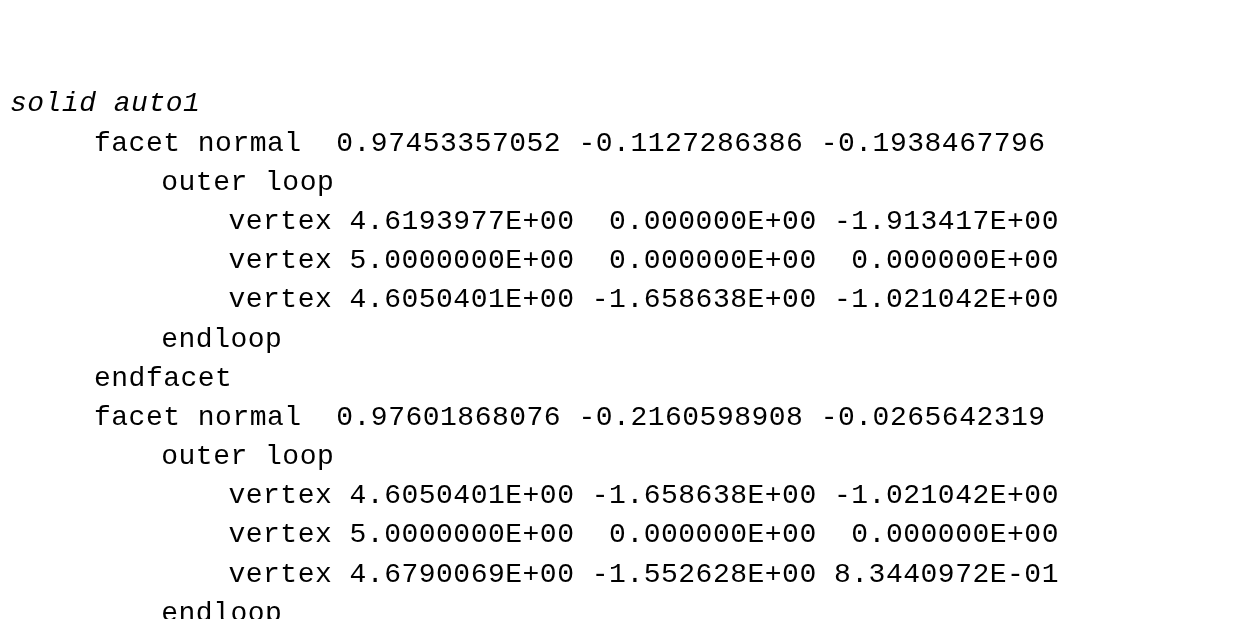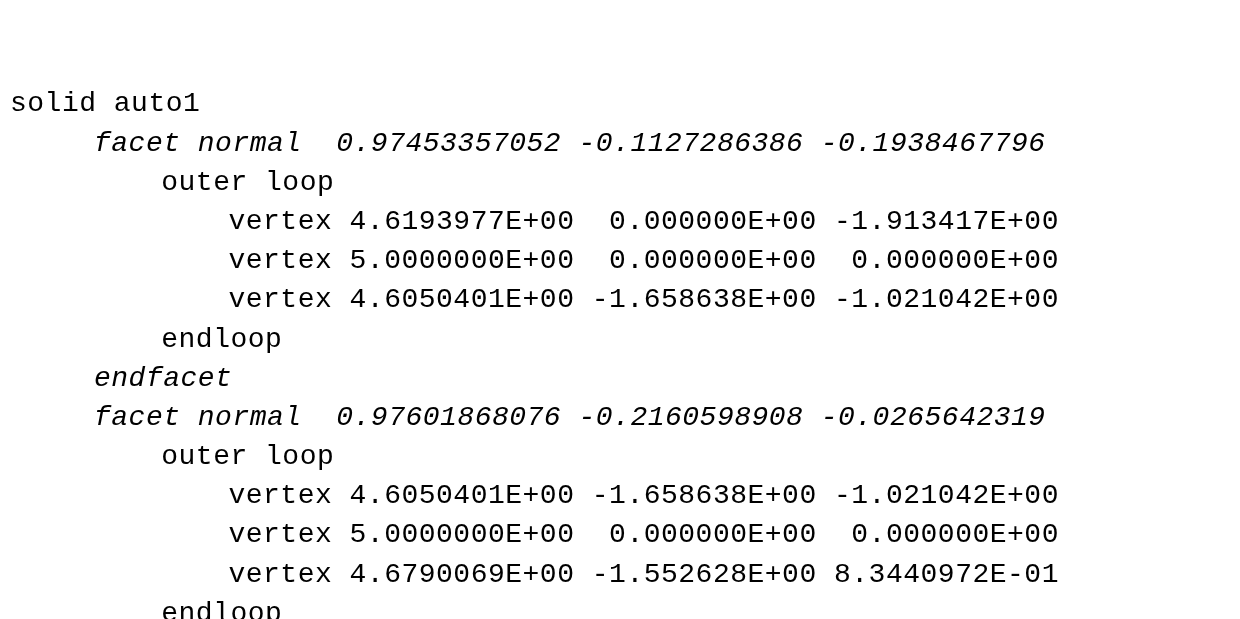--- a/index.html
+++ b/index.html
@@ -6,22 +6,22 @@
       margin: 0;
       padding: 6px 10px;
       font-family: "Courier New", monospace;
       font-size: 28px;
       line-height: 1.4;
       white-space: pre;
       background: #fff;
       color: #000;
       letter-spacing: 0.5px;
     }
-    .indent-0 { display: block; }
-    .indent-1 { display: block; padding-left: 5ch; font-style: italic; }
+    .indent-0 { display: block; font-style: italic; }
+    .indent-1 { display: block; padding-left: 5ch; }
     .indent-2 { display: block; padding-left: 9ch; }
     .indent-3 { display: block; padding-left: 13ch; }
   </style>
 </head>
 <body>
 
 <span class="indent-0">solid auto1</span><span class="indent-1">facet normal  0.97453357052 -0.1127286386 -0.1938467796</span><span class="indent-2">outer loop</span><span class="indent-3">vertex 4.6193977E+00  0.000000E+00 -1.913417E+00</span><span class="indent-3">vertex 5.0000000E+00  0.000000E+00  0.000000E+00</span><span class="indent-3">vertex 4.6050401E+00 -1.658638E+00 -1.021042E+00</span><span class="indent-2">endloop</span><span class="indent-1">endfacet</span><span class="indent-1">facet normal  0.97601868076 -0.2160598908 -0.0265642319</span><span class="indent-2">outer loop</span><span class="indent-3">vertex 4.6050401E+00 -1.658638E+00 -1.021042E+00</span><span class="indent-3">vertex 5.0000000E+00  0.000000E+00  0.000000E+00</span><span class="indent-3">vertex 4.6790069E+00 -1.552628E+00 8.3440972E-01</span><span class="indent-2">endloop</span>
 
 
 </body></html>

